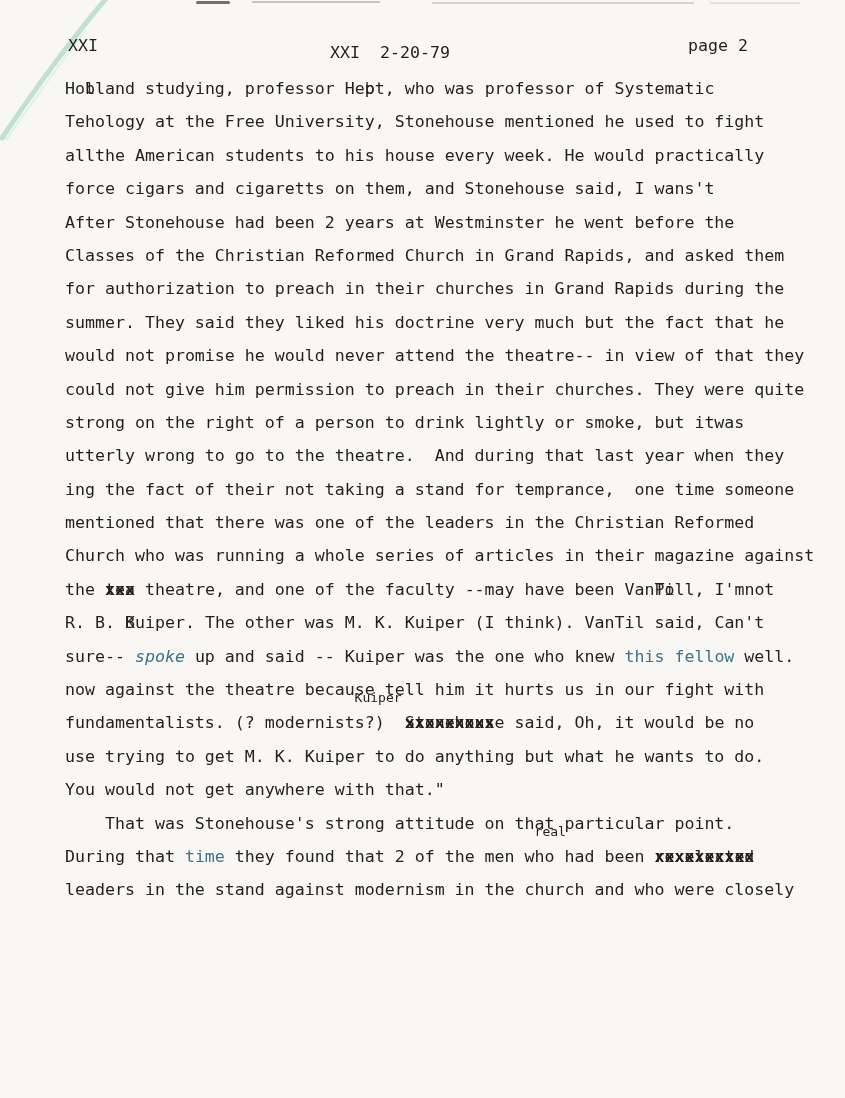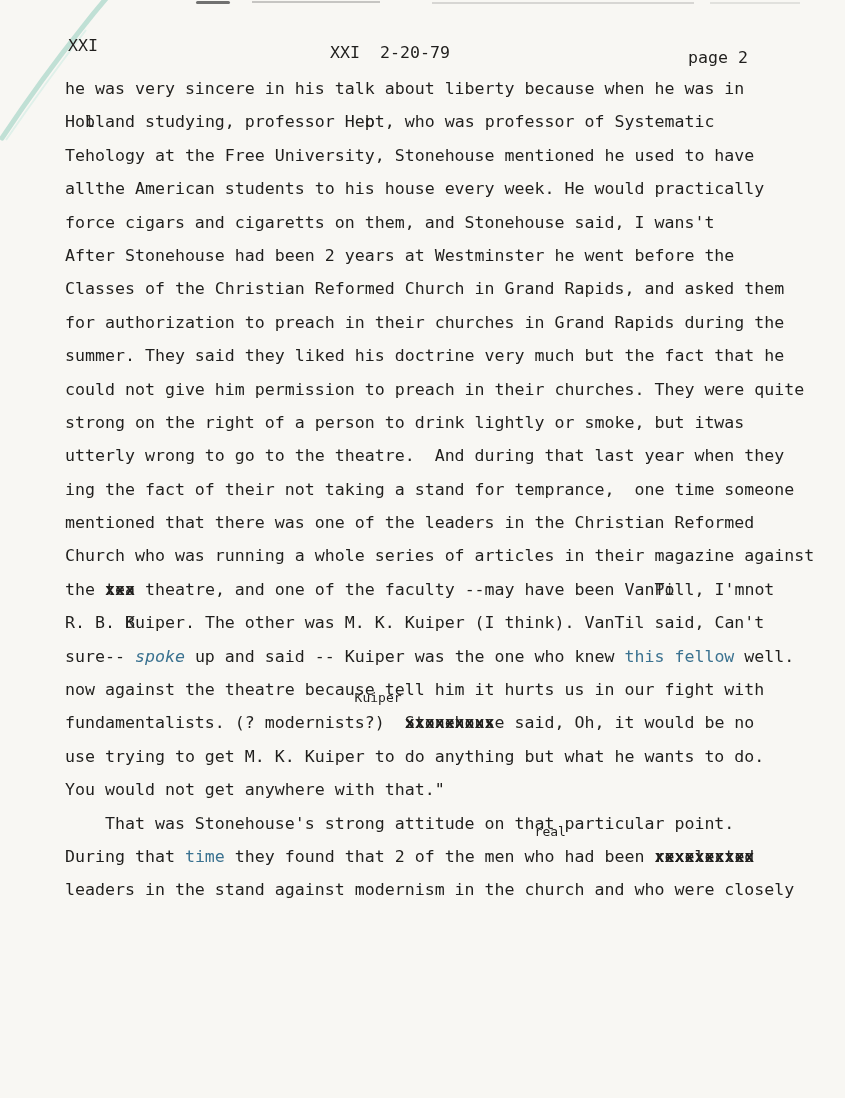--- a/index.html
+++ b/index.html
@@ -23,21 +23,21 @@
   .smudge.s1{left:196px;top:1px;width:34px;height:3px;opacity:.75;border-radius:2px;}
   .smudge.s2{left:252px;top:1px;width:128px;height:2px;opacity:.28;}
   .smudge.s3{left:432px;top:2px;width:262px;height:2px;opacity:.18;}
   .smudge.s4{left:710px;top:2px;width:90px;height:2px;opacity:.12;}
 
   .crease-svg{position:absolute;left:0;top:0;pointer-events:none;}
 
   .header{position:absolute;top:36px;left:0;width:100%;height:24px;font-size:16.6px;}
   .header .h-left{position:absolute;left:68px;top:0;white-space:pre;}
   .header .h-center{position:absolute;left:330px;top:7px;white-space:pre;}
-  .header .h-right{position:absolute;left:688px;top:12px;white-space:pre;}
+  .header .h-right{position:absolute;left:688px;top:0;white-space:pre;}
 
   .body-text{position:absolute;top:72px;left:65px;width:775px;font-size:16.6px;}
   .line{
     position:relative;
     height:33.4px;
     line-height:33.4px;
     white-space:pre;
   }
   .seg-blue{color:var(--blue);}
   .seg-blue_italic{color:var(--blue);font-style:italic;}
@@ -81,29 +81,29 @@
     <path d="M 6 140 Q 46 82 86 30" fill="none" stroke="#d9efe7" stroke-width="2" opacity="0.8"></path>
   </svg>
 
   <div class="header">
     <span class="h-left">XXI</span>
     <span class="h-center">XXI  2-20-79</span>
     <span class="h-right">page 2</span>
   </div>
 
   <div class="body-text" id="body-text">
-      <div class="line"><span>he was very sincere in his talk about liberty because when he was in</span></div>
       <div class="line"><span>Ho</span><span class="ovr"><span>b</span><span>l</span></span><span>land studying, professor He</span><span class="ovr"><span>p</span><span>b</span></span><span>t, who was professor of Systematic</span></div>
-      <div class="line"><span>Tehology at the Free University, Stonehouse mentioned he used to have</span></div>
+      <div class="line"><span>Tehology at the Free University, Stonehouse mentioned he used to fight</span></div>
       <div class="line"><span>allthe American students to his house every week. He would practically</span></div>
       <div class="line"><span>force cigars and cigaretts on them, and Stonehouse said, I wans't</span></div>
       <div class="line"><span>After Stonehouse had been 2 years at Westminster he went before the</span></div>
       <div class="line"><span>Classes of the Christian Reformed Church in Grand Rapids, and asked them</span></div>
       <div class="line"><span>for authorization to preach in their churches in Grand Rapids during the</span></div>
       <div class="line"><span>summer. They said they liked his doctrine very much but the fact that he</span></div>
+      <div class="line"><span>would not promise he would never attend the theatre-- in view of that they</span></div>
       <div class="line"><span>could not give him permission to preach in their churches. They were quite</span></div>
       <div class="line"><span>strong on the right of a person to drink lightly or smoke, but itwas</span></div>
       <div class="line"><span>utterly wrong to go to the theatre.  And during that last year when they</span></div>
       <div class="line"><span>ing the fact of their not taking a stand for temprance,  one time someone</span></div>
       <div class="line"><span>mentioned that there was one of the leaders in the Christian Reformed</span></div>
       <div class="line"><span>Church who was running a whole series of articles in their magazine against</span></div>
       <div class="line"><span>the </span><span class="xout" data-x="xxx">tea</span><span> theatre, and one of the faculty --may have been Van</span><span class="ovr"><span>T</span><span>P</span></span><span class="ovr"><span>o</span><span>i</span></span><span>ll, I'mnot</span></div>
       <div class="line"><span>R. B. </span><span class="ovr"><span>B</span><span>K</span></span><span>uiper. The other was M. K. Kuiper (I think). VanTil said, Can't</span></div>
       <div class="line"><span>sure-- </span><span class="seg-blue_italic">spoke</span><span> up and said -- Kuiper was the one who knew </span><span class="seg-blue">this fellow</span><span> well.</span></div>
       <div class="line"><span>now against the theatre because tell him it hurts us in our fight with</span></div>

